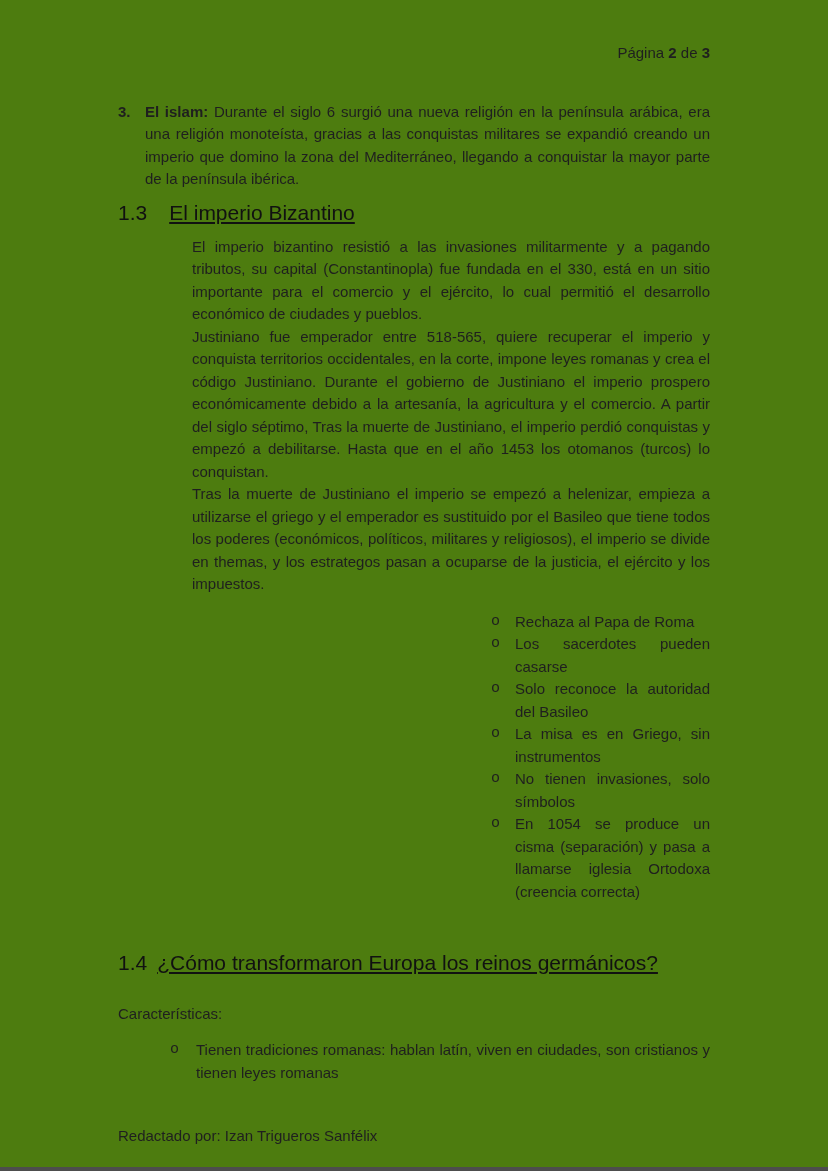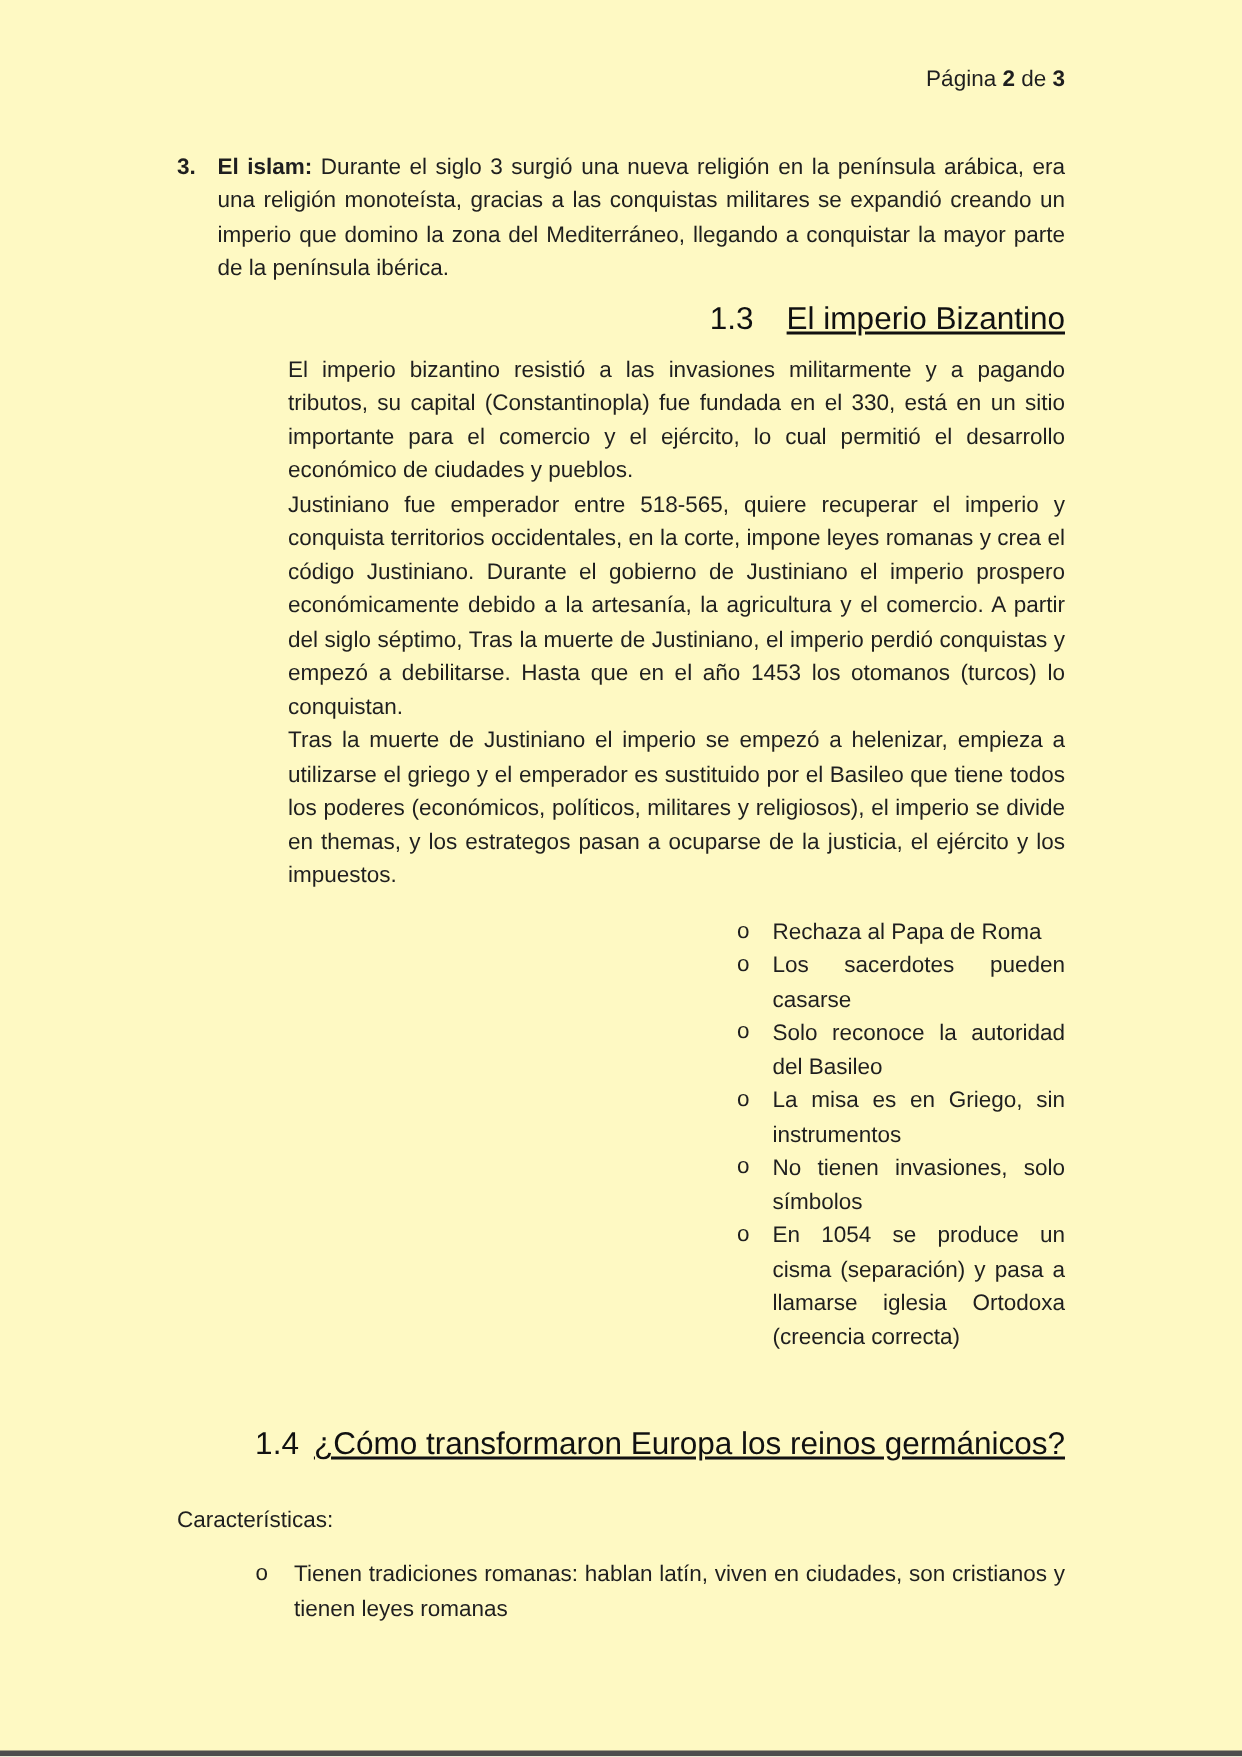--- a/index.html
+++ b/index.html
@@ -5,21 +5,21 @@
   html, body {
     margin: 0;
     padding: 0;
     background: #ffffff;
   }
   .page {
     position: relative;
     width: 828px;
     height: 1171px;
     margin: 0 auto;
-    background: #fef9c3;
+    background: #4d7c0f;
     box-sizing: border-box;
     padding: 42px 118px 0 118px;
     font-family: "Liberation Sans", "DejaVu Sans", sans-serif;
     font-size: 15px;
     line-height: 1.5;
     color: #1f1f1f;
     overflow: hidden;
   }
   .page-header {
     text-align: right;
@@ -35,21 +35,21 @@
     flex: 0 0 27px;
     font-weight: bold;
   }
   .numbered-item .numbered-text {
     flex: 1;
     text-align: justify;
   }
   
   .heading {
     font-weight: 400;
-    text-align: right;
+    text-align: left;
     margin: 8px 0 10px 0;
     font-size: 21px;
     line-height: 1.3;
     color: #111111;
   }
   .heading .h-num {
     margin-right: 22px;
   }
   .heading .h-title {
     text-decoration: underline;
@@ -125,21 +125,21 @@
 </style>
 </head>
 <body>
 
 <div class="page">
 
   <div class="page-header"><span>Página </span><b>2</b><span> de </span><b>3</b></div>
 
   <div class="numbered-item">
     <span class="num">3.</span>
-    <div class="numbered-text"><b>El islam:</b><span> Durante el siglo 3 surgió una nueva religión en la península arábica, era una religión monoteísta, gracias a las conquistas militares se expandió creando un imperio que domino la zona del Mediterráneo, llegando a conquistar la mayor parte de la península ibérica.</span></div>
+    <div class="numbered-text"><b>El islam:</b><span> Durante el siglo 6 surgió una nueva religión en la península arábica, era una religión monoteísta, gracias a las conquistas militares se expandió creando un imperio que domino la zona del Mediterráneo, llegando a conquistar la mayor parte de la península ibérica.</span></div>
   </div>
 
   <h2 class="heading heading-13">
     <span class="h-num">1.3</span><span class="h-title">El imperio Bizantino</span>
   </h2>
 
   <div class="s13-body">
     <p>El imperio bizantino resistió a las invasiones militarmente y a pagando tributos, su capital (Constantinopla) fue fundada en el 330, está en un sitio importante para el comercio y el ejército, lo cual permitió el desarrollo económico de ciudades y pueblos.</p>
     <p>Justiniano fue emperador entre 518-565, quiere recuperar el imperio y conquista territorios occidentales, en la corte, impone leyes romanas y crea el código Justiniano. Durante el gobierno de Justiniano el imperio prospero económicamente debido a la artesanía, la agricultura y el comercio. A partir del siglo séptimo, Tras la muerte de Justiniano, el imperio perdió conquistas y empezó a debilitarse. Hasta que en el año 1453 los otomanos (turcos) lo conquistan.</p>
     <p>Tras la muerte de Justiniano el imperio se empezó a helenizar, empieza a utilizarse el griego y el emperador es sustituido por el Basileo que tiene todos los poderes (económicos, políticos, militares y religiosos), el imperio se divide en themas, y los estrategos pasan a ocuparse de la justicia, el ejército y los impuestos.</p>
@@ -180,16 +180,17 @@
   <p class="s14-label">Características:</p>
 
   <ul class="bullet-list s14-bullets">
     <li>
       <span class="bullet-marker">o</span>
       <span class="bullet-text">Tienen tradiciones romanas: hablan latín, viven en ciudades, son cristianos y tienen leyes romanas</span>
     </li>
 
   </ul>
 
+  <div class="page-footer">Redactado por: Izan Trigueros Sanfélix</div>
 
   <div class="page-edge"></div>
 
 </div>
 
 </body></html>

